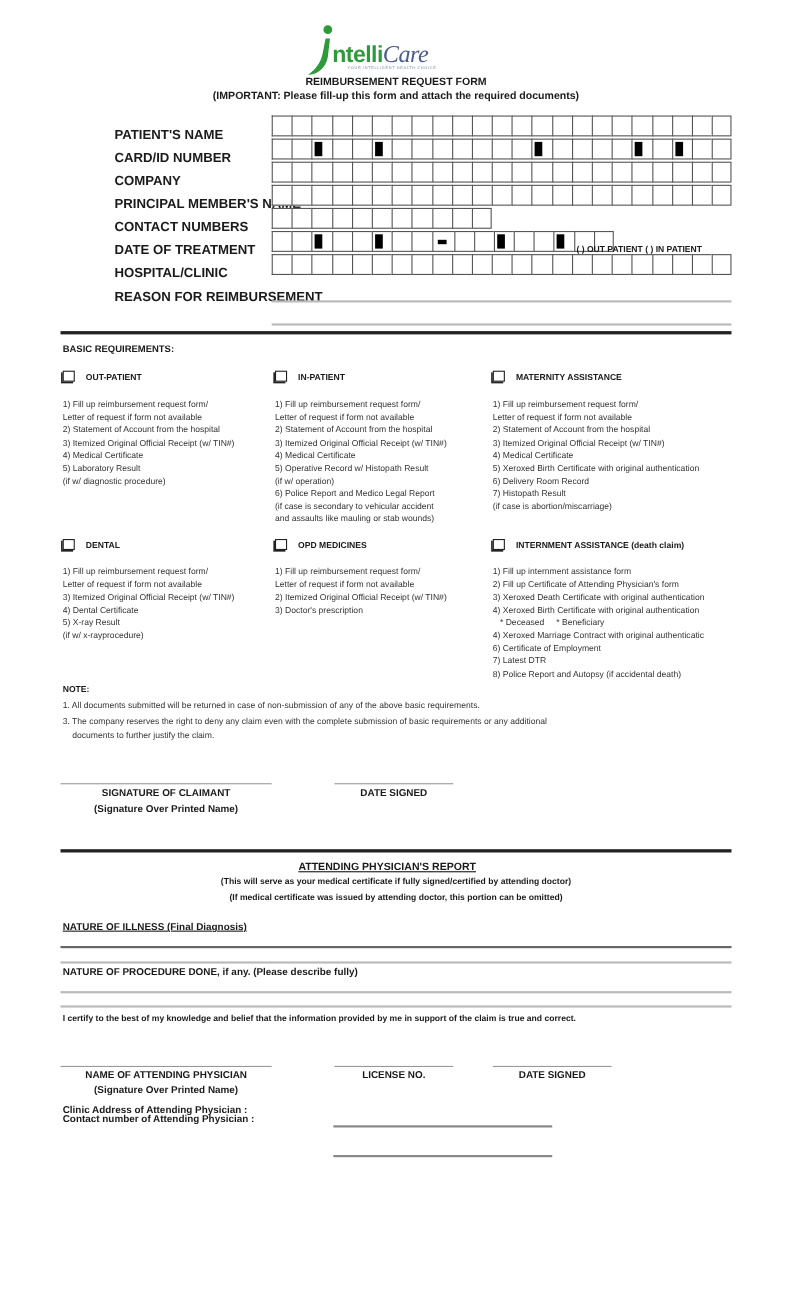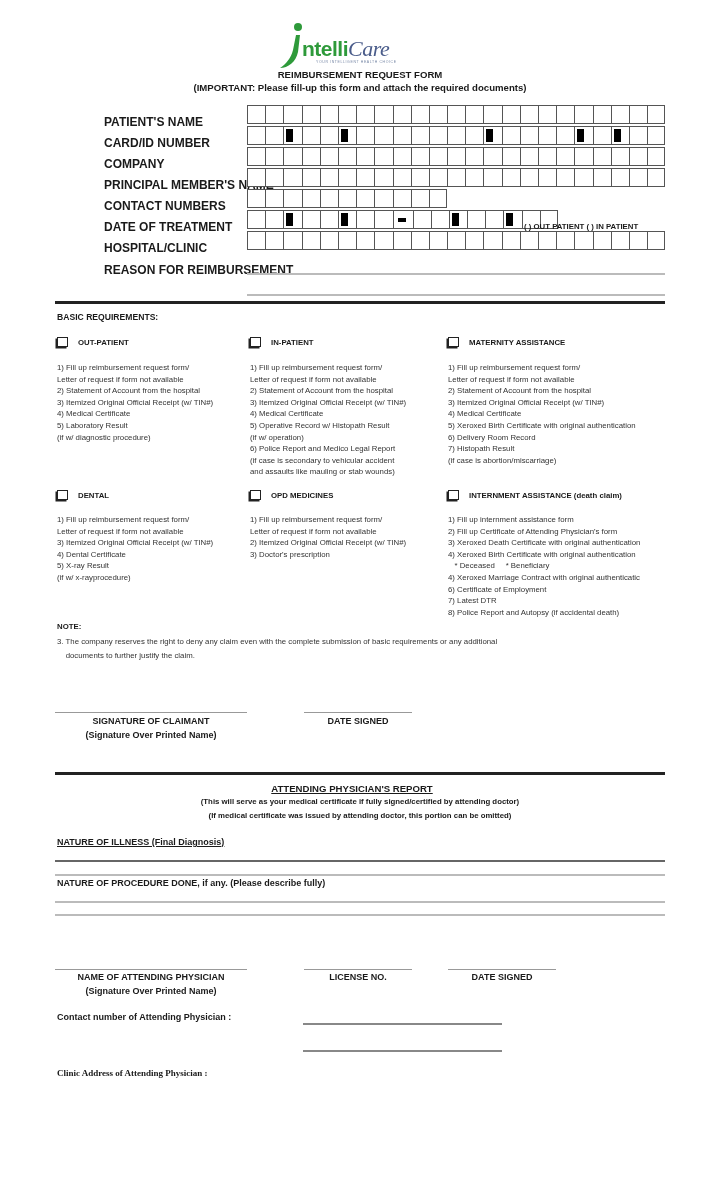--- a/index.html
+++ b/index.html
@@ -321,20 +321,21 @@
   <div>4) Xeroxed Birth Certificate with original authentication</div>
   <div style="white-space:pre;">   * Deceased     * Beneficiary</div>
   <div>4) Xeroxed Marriage Contract with original authenticatic</div>
   <div>6) Certificate of Employment</div>
   <div>7) Latest DTR</div>
   <div>8) Police Report and Autopsy (if accidental death)</div>
 </div>
 
 <div class="abs note-title">NOTE:</div>
 <div class="abs notes">
+  <div>1. All documents submitted will be returned in case of non-submission of any of the above basic requirements.</div>
   <div>3. The company reserves the right to deny any claim even with the complete submission of basic requirements or any additional</div>
   <div style="white-space:pre;">    documents to further justify the claim.</div>
 </div>
 
 <div class="abs sig-line" style="left:55px; top:712px; width:192px;"></div>
 <div class="abs sig-label" style="left:55px; top:716px; width:192px;">SIGNATURE OF CLAIMANT</div>
 <div class="abs sig-label" style="left:55px; top:730px; width:192px;">(Signature Over Printed Name)</div>
 <div class="abs sig-line" style="left:304px; top:712px; width:108px;"></div>
 <div class="abs sig-label" style="left:304px; top:716px; width:108px;">DATE SIGNED</div>
 
@@ -345,26 +346,27 @@
 <div class="abs apr-sub" style="top:811px;">(If medical certificate was issued by attending doctor, this portion can be omitted)</div>
 
 <div class="abs q-label" style="top:837px;text-decoration:underline;">NATURE OF ILLNESS (Final Diagnosis)</div>
 <div class="abs" style="left:55px; top:860px; width:610px; height:1.5px; background:#666;"></div>
 <div class="abs hline" style="left:55px; top:874px; width:610px;"></div>
 <div class="abs q-label" style="top:878px;">NATURE OF PROCEDURE DONE, if any. (Please describe fully)</div>
 <div class="abs hline" style="left:55px; top:901px; width:610px;"></div>
 <div class="abs hline" style="left:55px; top:914px; width:610px;"></div>
 
 <div class="abs certify" style="top:919px;">
+  <div>I certify to the best of my knowledge and belief that the information provided by me in support of the claim is true and correct.</div>
 </div>
 
 <div class="abs sig-line" style="left:55px; top:969px; width:192px;"></div>
 <div class="abs sig-label" style="left:55px; top:972px; width:192px;">NAME OF ATTENDING PHYSICIAN</div>
 <div class="abs sig-label" style="left:55px; top:986px; width:192px;">(Signature Over Printed Name)</div>
 <div class="abs sig-line" style="left:304px; top:969px; width:108px;"></div>
 <div class="abs sig-label" style="left:304px; top:972px; width:108px;">LICENSE NO.</div>
 <div class="abs sig-line" style="left:448px; top:969px; width:108px;"></div>
 <div class="abs sig-label" style="left:448px; top:972px; width:108px;">DATE SIGNED</div>
 
 <div class="abs q-label" style="top:1012px;">Contact number of Attending Physician :</div>
 <div class="abs" style="left:303px; top:1023px; width:199px; height:1.5px; background:#888;"></div>
-<div class="abs q-label" style="top:1068px;font-family:Liberation Serif, serif;">Clinic Address of Attending Physician :</div>
+<div class="abs q-label" style="top:1004px;">Clinic Address of Attending Physician :</div>
 <div class="abs" style="left:303px; top:1050px; width:199px; height:1.5px; background:#888;"></div>
 
 </body></html>

